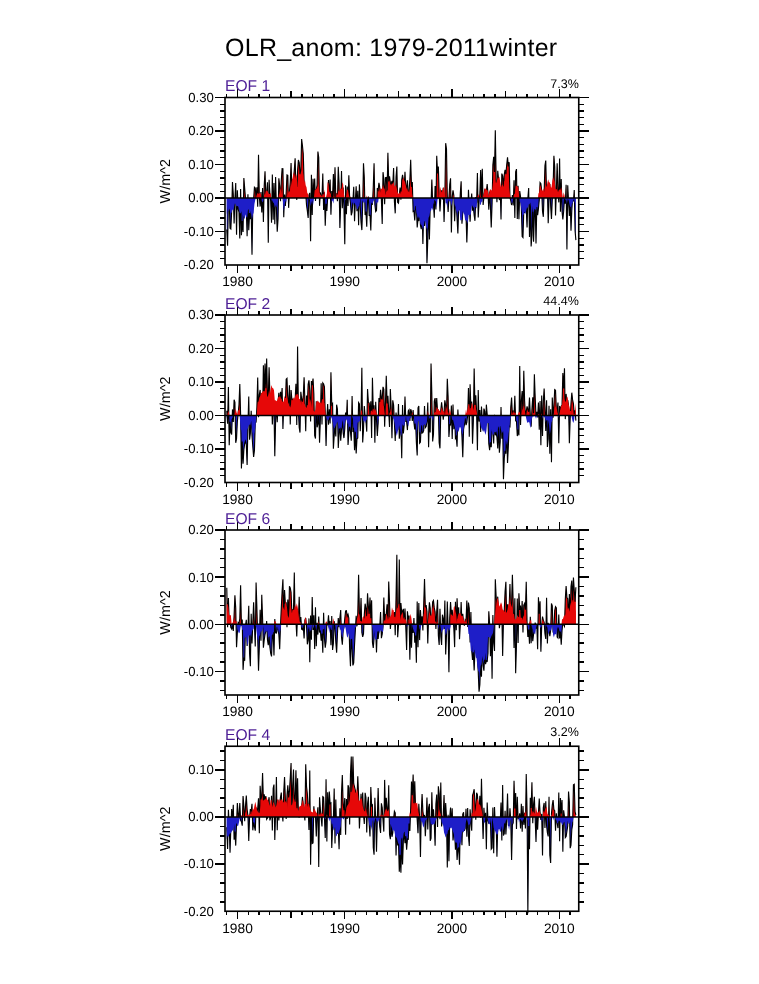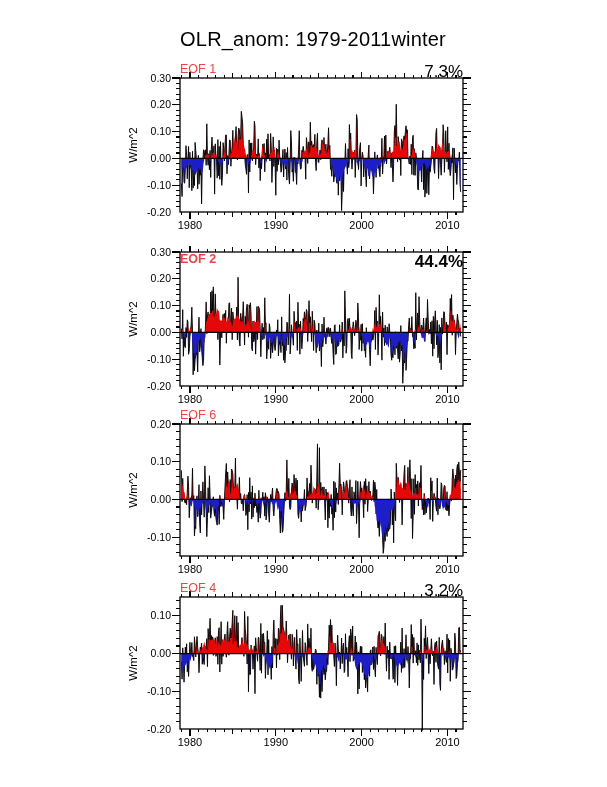--- a/index.html
+++ b/index.html
@@ -2,26 +2,26 @@
 <html><head>
 <meta charset="utf-8">
 <style>
   html,body{margin:0;padding:0;background:#ffffff;}
   #figure{position:relative;width:607px;height:787px;background:#ffffff;
           font-family:"Liberation Sans","DejaVu Sans",sans-serif;overflow:hidden;}
   #chart-svg{position:absolute;left:0;top:0;}
   .fig-title{position:absolute;left:16px;width:594px;top:28px;text-align:center;
              font-size:20px;color:#000;letter-spacing:0.2px;}
   .panel-label{position:absolute;left:180px;width:150px;height:15px;
-               font-size:12.5px;color:#ef4444;text-align:left;}
+               font-size:12.5px;color:#4c1d95;text-align:left;}
   .panel-pct{position:absolute;left:333px;width:130px;height:15px;
-             font-size:17px;color:#000;text-align:right;}
+             font-size:10px;color:#000;text-align:right;}
   .ylab{position:absolute;left:94px;width:80px;height:14px;text-align:center;
         font-size:11.5px;color:#000;transform:rotate(-90deg);}
-  .lt0{top:62px;} .lt1{top:252px;font-weight:bold;} .lt2{top:408px;} .lt3{top:581px;}
+  .lt0{top:62px;} .lt1{top:236px;} .lt2{top:408px;} .lt3{top:581px;}
   .yl0{top:138px;} .yl1{top:312px;} .yl2{top:483px;} .yl3{top:656px;}
 </style>
 </head>
 <body>
 
 <div id="figure">
   <svg id="chart-svg" width="607" height="787">
       <defs>
         <clipPath id="cpos0">
           <rect x="180" y="78" width="283" height="80.39999999999998"></rect>

